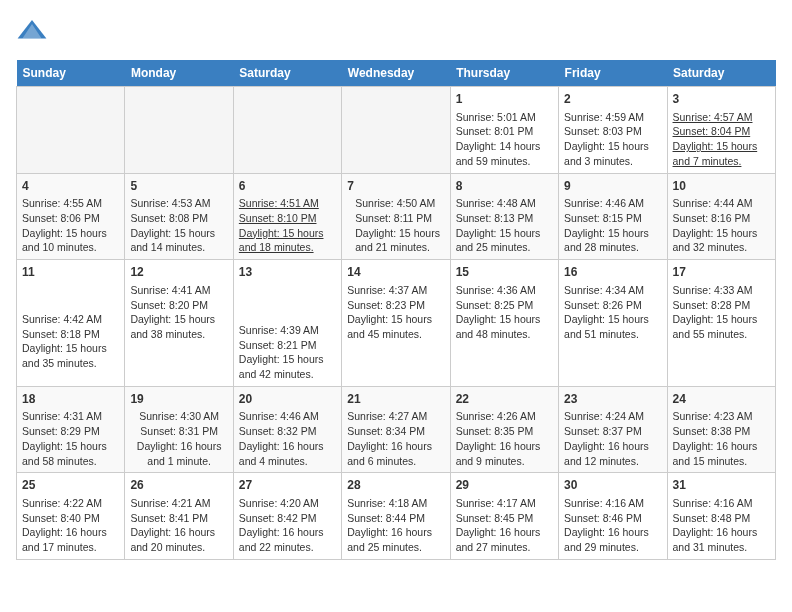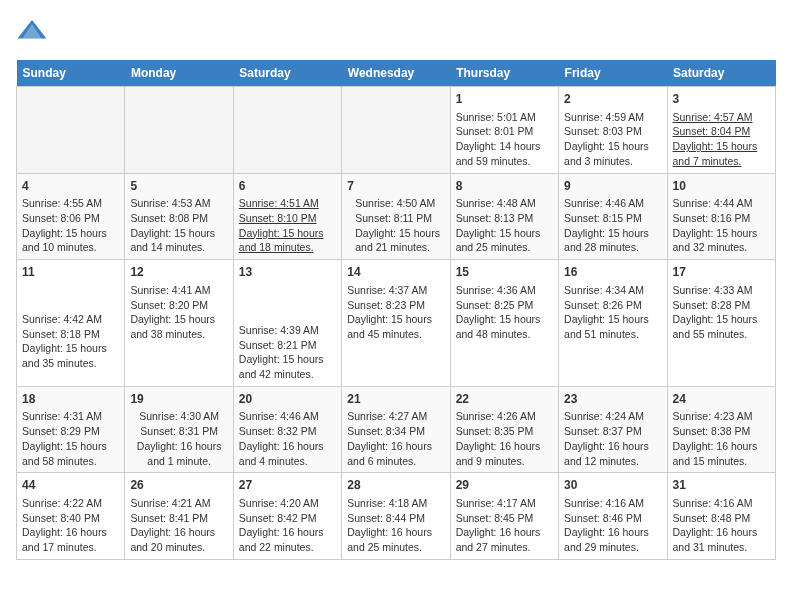--- a/index.html
+++ b/index.html
@@ -263,21 +263,21 @@
         </td>
         <td>
           <span class="day-number">24</span>
           <div style="white-space: pre-line;">Sunrise: 4:23 AM
 Sunset: 8:38 PM
 Daylight: 16 hours and 15 minutes.</div>
         </td>
       </tr>
       <tr>
         <td>
-          <span class="day-number">44</span>
+          <span class="day-number">25</span>
           <div style="white-space: pre-line;">Sunrise: 4:22 AM
 Sunset: 8:40 PM
 Daylight: 16 hours and 17 minutes.</div>
         </td>
         <td>
           <span class="day-number">26</span>
           <div style="white-space: pre-line;">Sunrise: 4:21 AM
 Sunset: 8:41 PM
 Daylight: 16 hours and 20 minutes.</div>
         </td>

